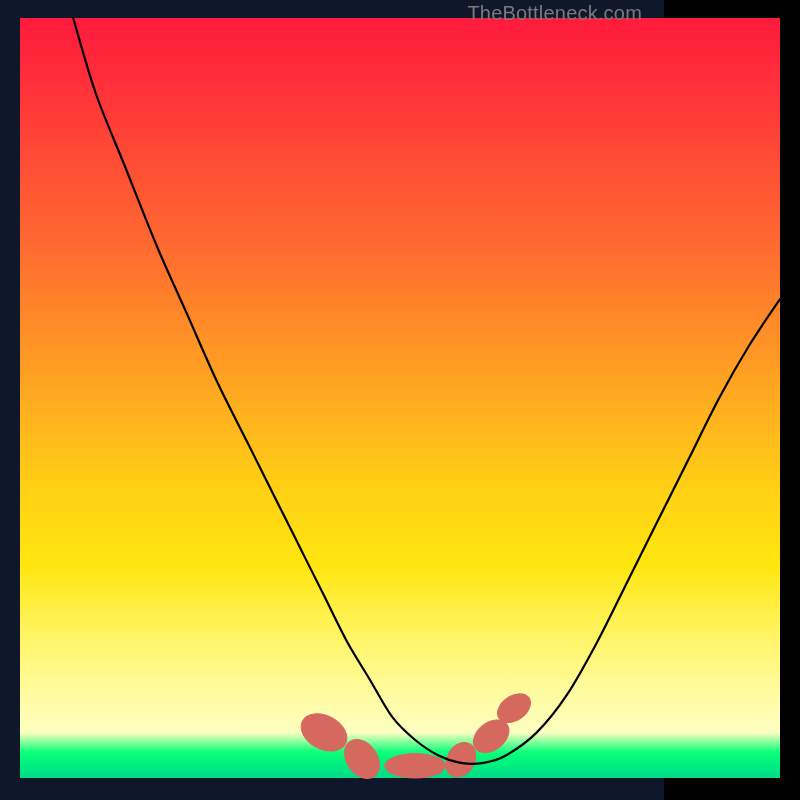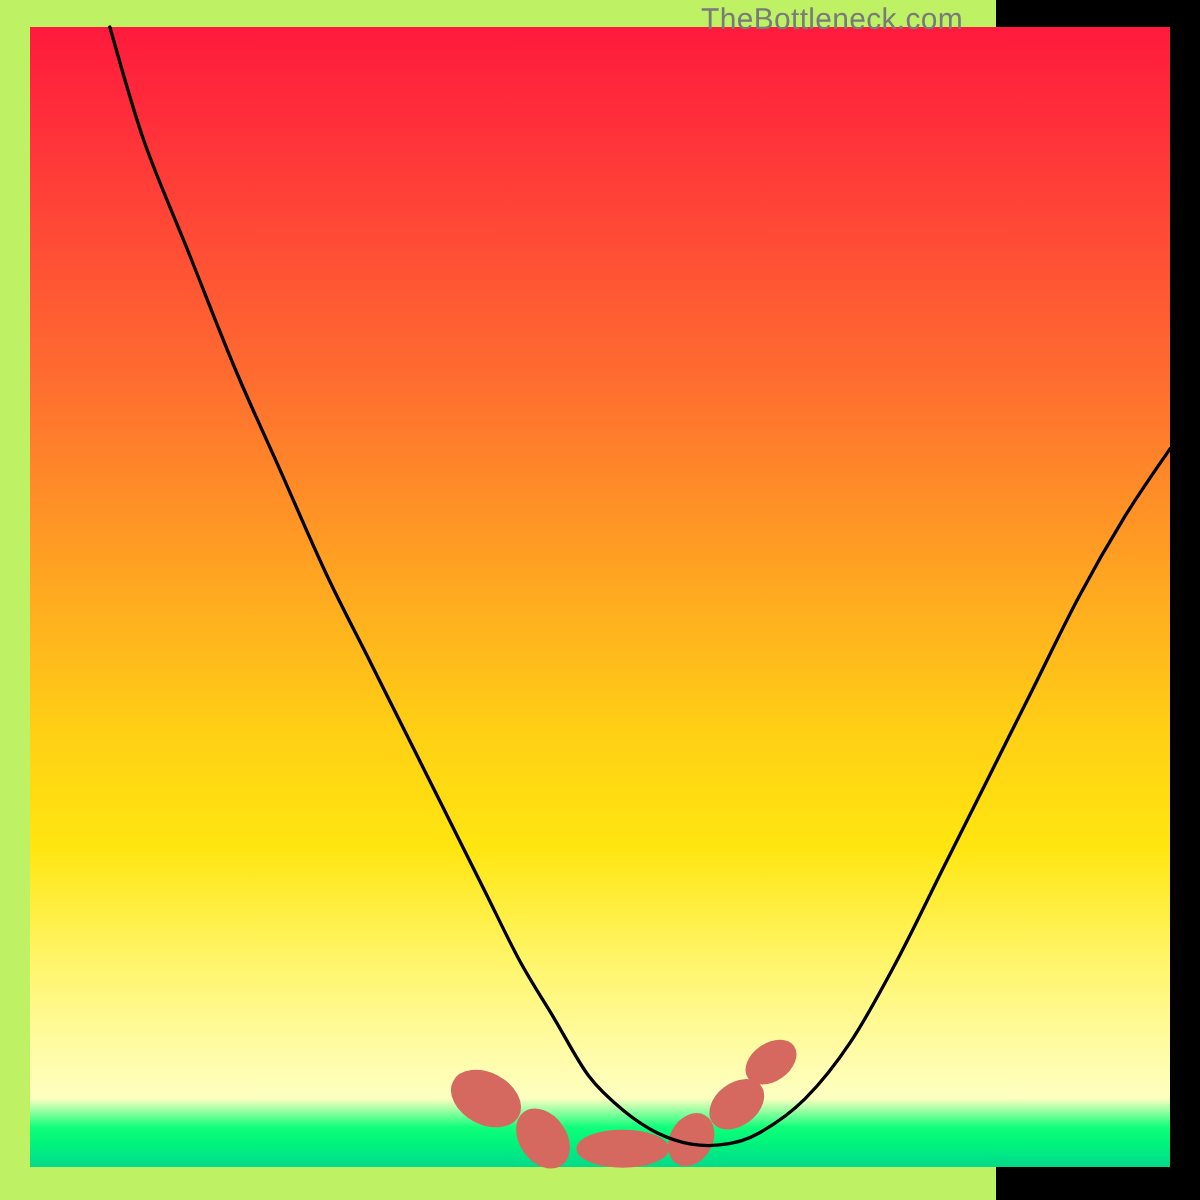--- a/index.html
+++ b/index.html
@@ -8,21 +8,21 @@
     width: 800px;
     height: 800px;
     background: #000;
     overflow: hidden;
     font-family: Arial, Helvetica, sans-serif;
   }
   .frame {
     position: relative;
     width: 664px;
     height: 800px;
-    background: #bef264;
+    background: #0f172a;
   }
   .plot-area {
     position: absolute;
     left: 20px;
     top: 18px;
     width: 760px;
     height: 760px;
     
     background: linear-gradient(
       to bottom,

